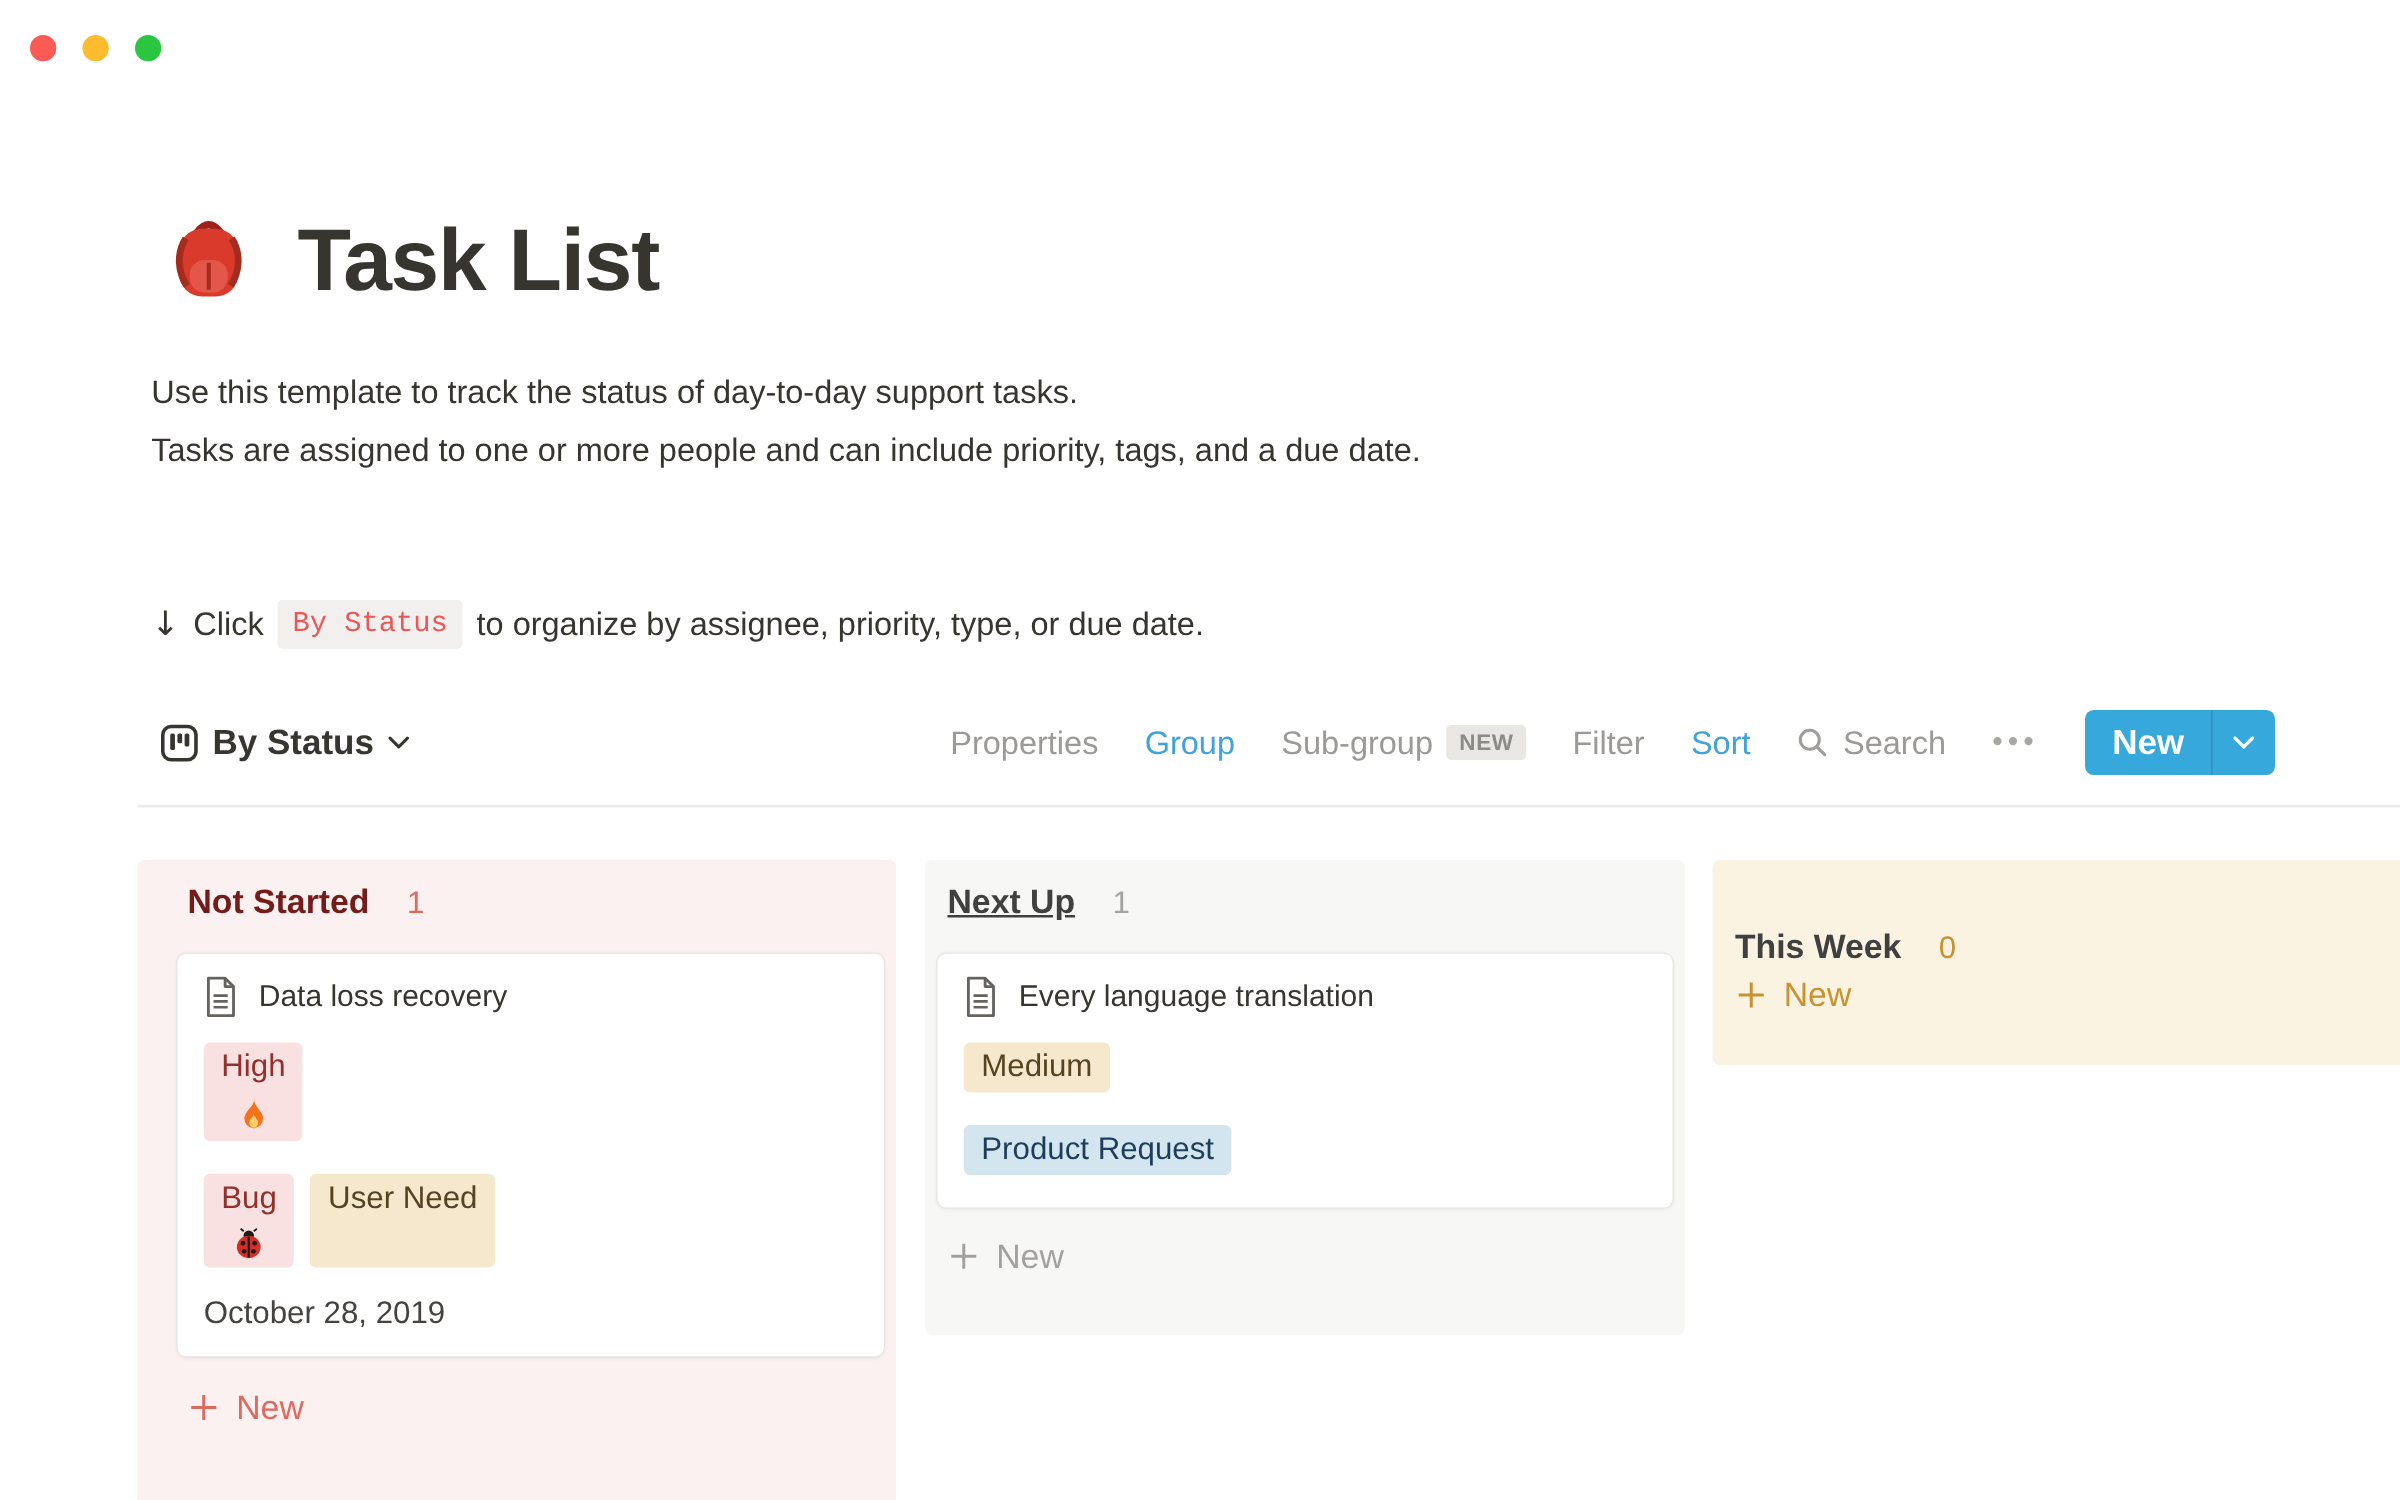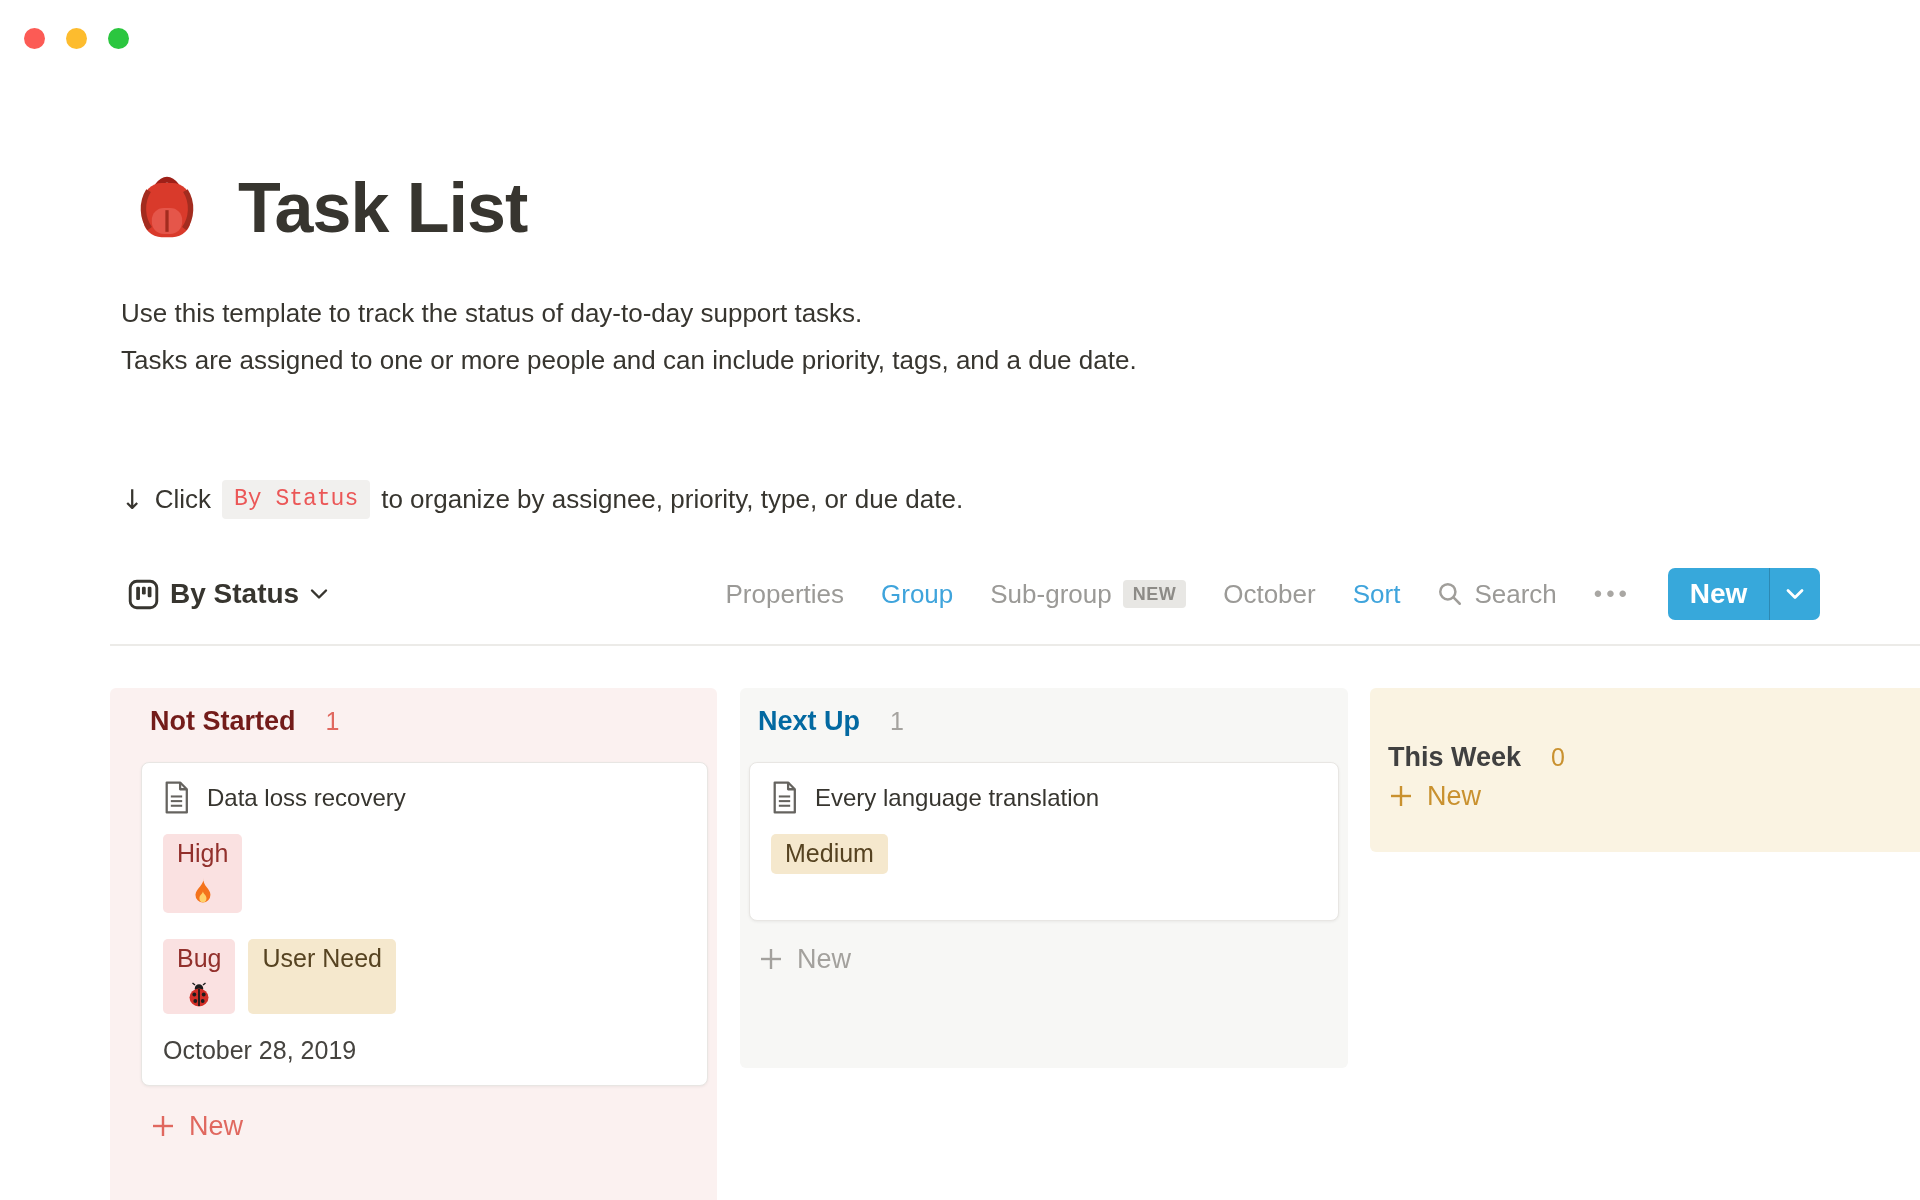--- a/index.html
+++ b/index.html
@@ -50,21 +50,21 @@
   
   .column { position:absolute; top:688px; border-radius:6px; padding:18px 0 0 0; }
   .col-red    { left:110px;  width:607px; height:552px; background:#FBF1F0;padding-left:22px; }
   .col-gray   { left:740px;  width:608px; height:380px; background:#F7F7F5; }
   .col-yellow { left:1370px; width:560px; height:164px; background:#FAF3E2; }
 
   .col-header { display:flex; align-items:baseline; padding:0 18px; height:40px; cursor:pointer; }
   .col-name { font-size:27px; font-weight:700; }
   .col-count { font-size:25px; margin-left:30px; }
   .col-red .col-name { color:#731C1A; }   .col-red .col-count { color:#E0685F; }
-  .col-gray .col-name { color:#0369a1; }  .col-gray .col-count { color:#A5A39F; }
+  .col-gray .col-name { color:#404040;text-decoration:underline; }  .col-gray .col-count { color:#A5A39F; }
   .col-yellow .col-name { color:#404040;margin-top:36px; }.col-yellow .col-count { color:#C9912F; }
 
   .card { margin:16px 9px 0 9px; background:#fff; border:1px solid #E8E6E3; border-radius:8px;
           box-shadow:0 1px 3px rgba(15,15,15,0.06); padding:18px 21px 20px; cursor:pointer; }
   .card-title-row { display:flex; align-items:center; gap:17px; margin-bottom:20px; }
   .card-title { font-size:24px; font-weight:400; color:#37352F; }
   .chip-row { display:flex; gap:13px; margin-bottom:26px; }
   .chip { display:inline-flex; align-items:center; gap:9px; font-size:25px;
           border-radius:5px; padding:5px 14px 6px; line-height:29px;flex-direction:column; }
   .chip.red { background:#FAE1E1; color:#92302C; }
@@ -135,21 +135,21 @@
       </span>
     </div>
 
     <div class="tb-right">
       <span class="tb-item">Properties</span>
       <span class="tb-item active">Group</span>
       <span class="tb-item">
         <span>Sub-group</span>
         <span class="badge-new">NEW</span>
       </span>
-      <span class="tb-item">October</span>
+      <span class="tb-item">Filter</span>
       <span class="tb-item active">Sort</span>
       <span class="tb-item">
         <span>
           <svg width="26" height="26" viewBox="0 0 24 24">
             <circle cx="10" cy="10" r="7" fill="none" stroke="#A09E9A" stroke-width="2.3"></circle>
             <line x1="15.2" y1="15.2" x2="21" y2="21" stroke="#A09E9A" stroke-width="2.3" stroke-linecap="round"></line>
           </svg>
         </span>
         <span>Search</span>
       </span>
@@ -248,20 +248,25 @@
             <line x1="7.5" y1="24" x2="18.5" y2="24" stroke="#65635F" stroke-width="2"></line>
           </svg>
         </span>
         <span class="card-title">Every language translation</span>
       </div>
       <div class="chip-row">
         <span class="chip yellow">
           <span>Medium</span>
         </span>
       </div>
+      <div class="chip-row" style="margin-bottom:6px;">
+        <span class="chip blue">
+          <span>Product Request</span>
+        </span>
+      </div>
     </div>
     <div class="add-new">
       <span>
         <svg width="26" height="26" viewBox="0 0 26 26">
           <line x1="13" y1="3" x2="13" y2="23" stroke="#A3A19D" stroke-width="2.4"></line>
           <line x1="3" y1="13" x2="23" y2="13" stroke="#A3A19D" stroke-width="2.4"></line>
         </svg>
       </span>
       <span>New</span>
     </div>

